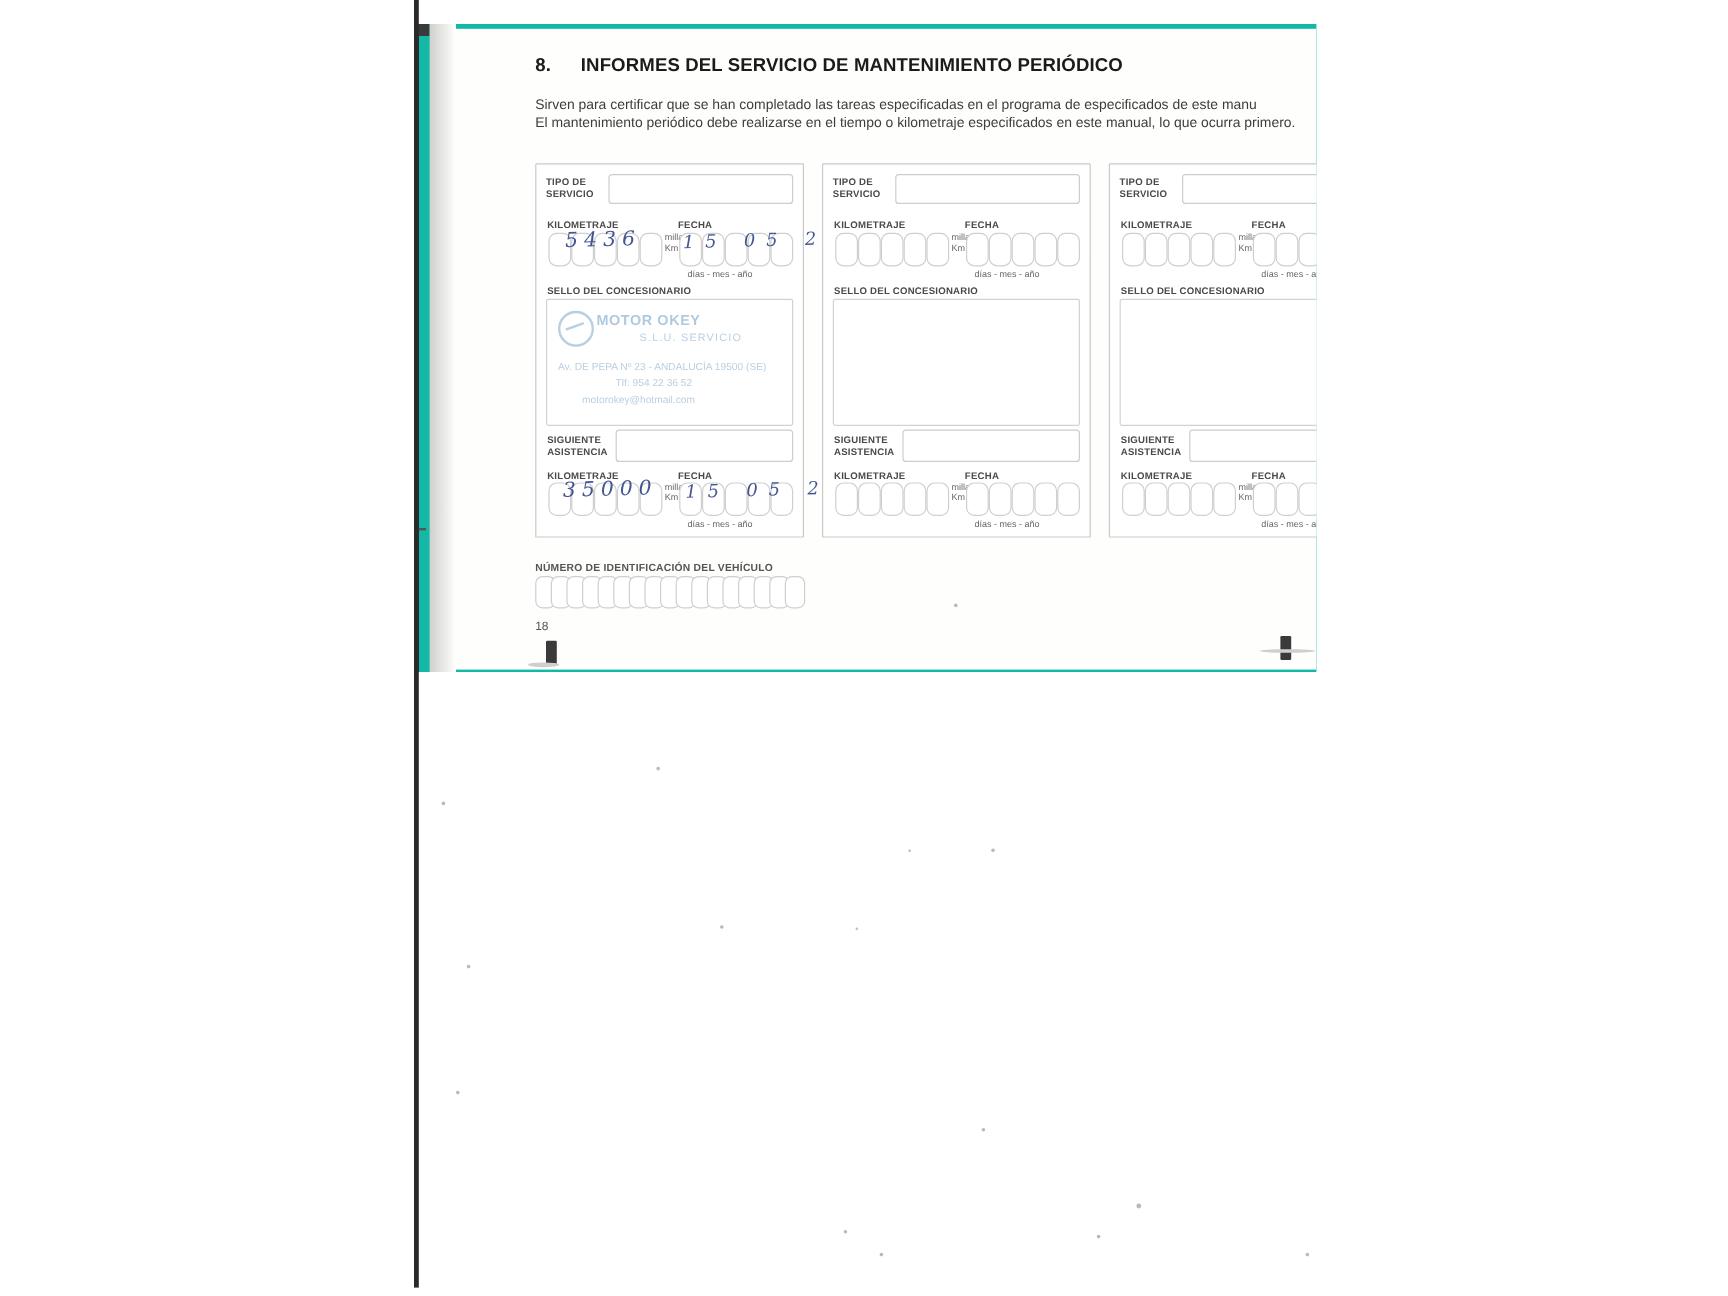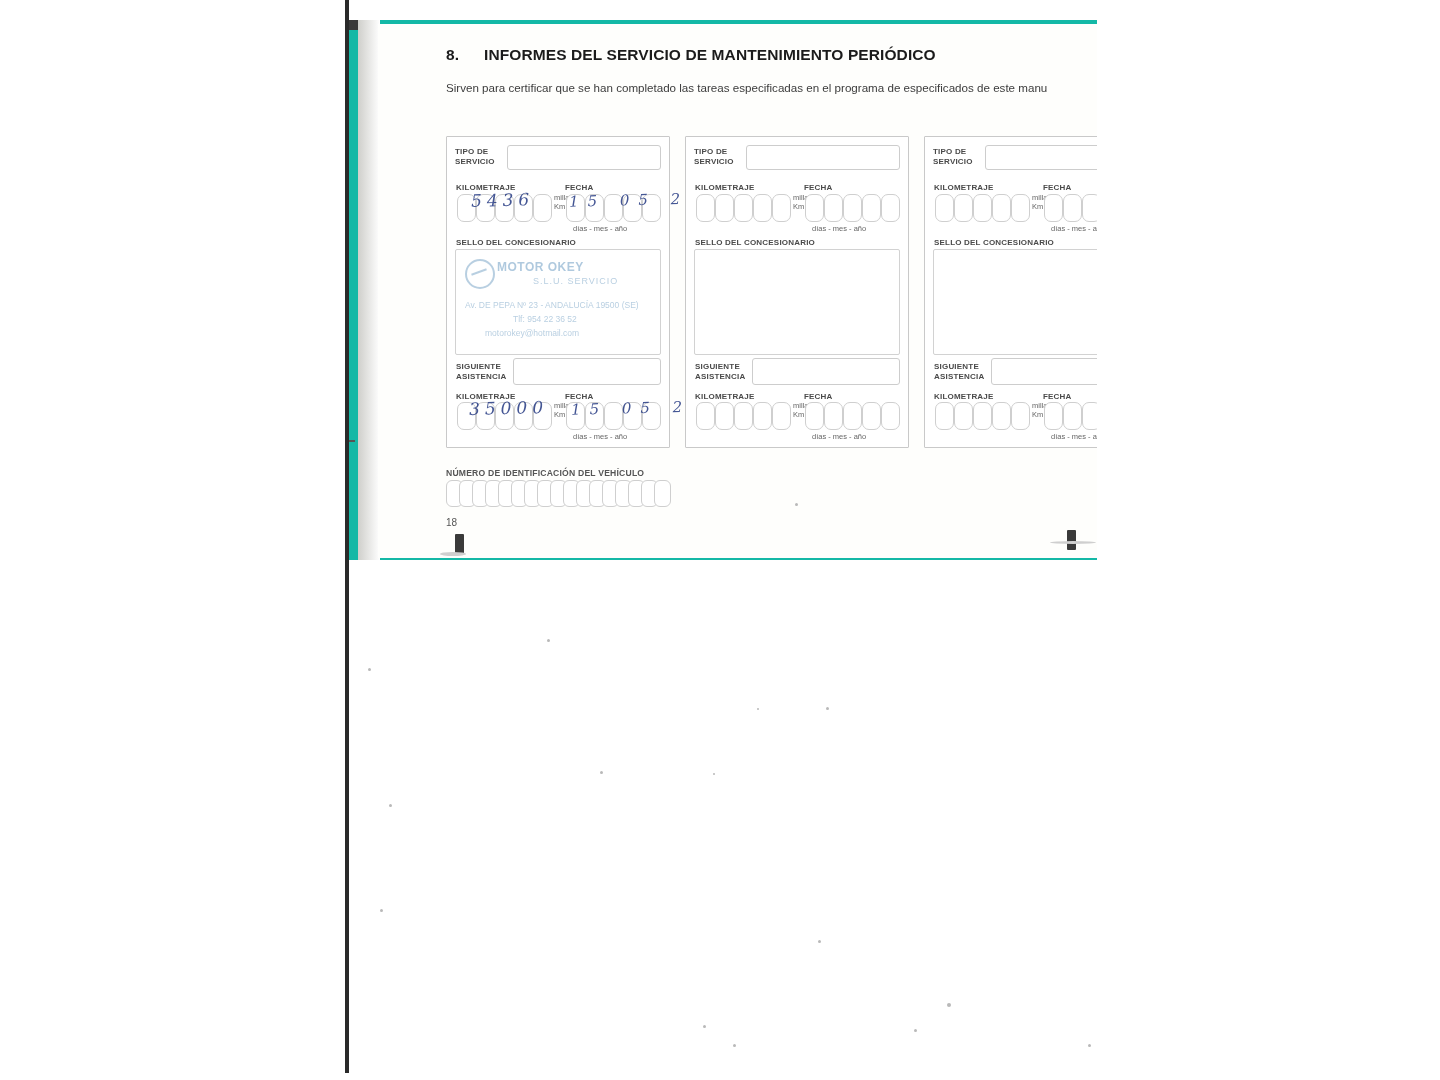--- a/index.html
+++ b/index.html
@@ -273,20 +273,21 @@
     <div class="page-edge-shadow"></div>
 
     <div class="scan-inner">
 
       <div class="heading">
         <span class="num">8.</span><span>INFORMES DEL SERVICIO DE MANTENIMIENTO PERIÓDICO</span>
       </div>
 
       <div class="intro">
         <div>Sirven para certificar que se han completado las tareas especificadas en el programa de especificados de este manu</div>
+        <div>El mantenimiento periódico debe realizarse en el tiempo o kilometraje especificados en este manual, lo que ocurra primero.</div>
       </div>
 
       <div class="card c1">
         <div class="lbl b tipo-label">TIPO DE SERVICIO</div>
         <div class="tipo-box"></div>
 
         <div class="lbl b km-label">KILOMETRAJE</div>
         <div class="lbl b fecha-label">FECHA</div>
 
         <div class="cellrow">

